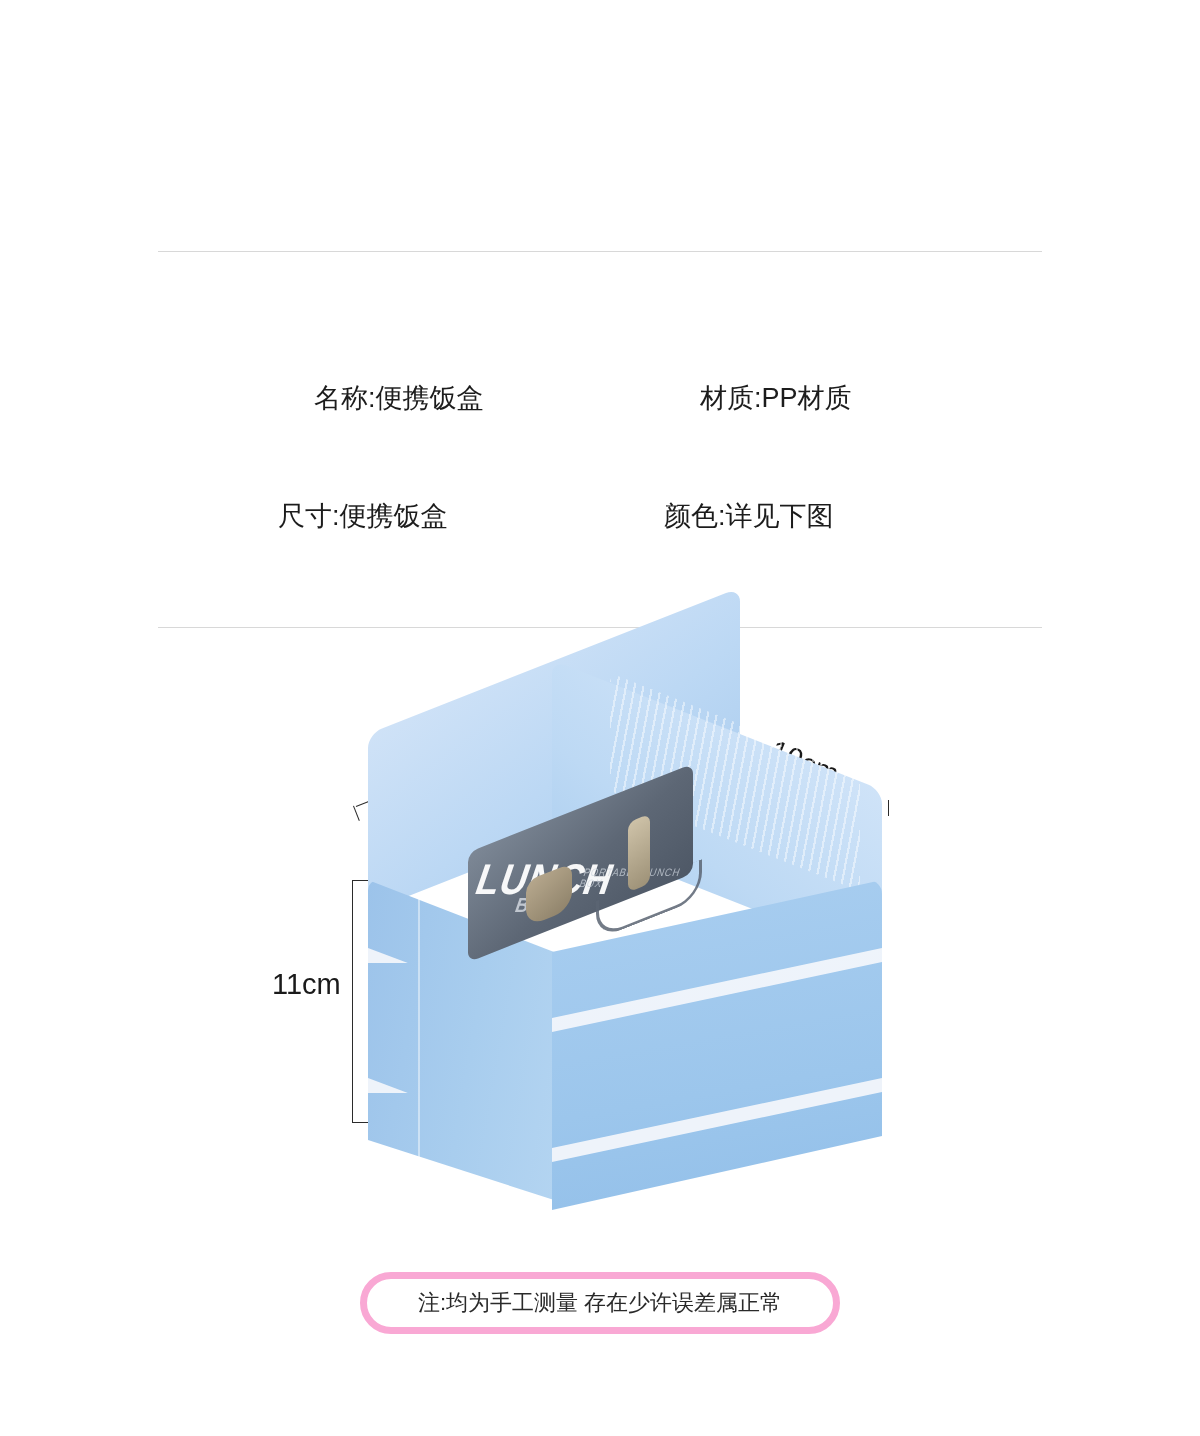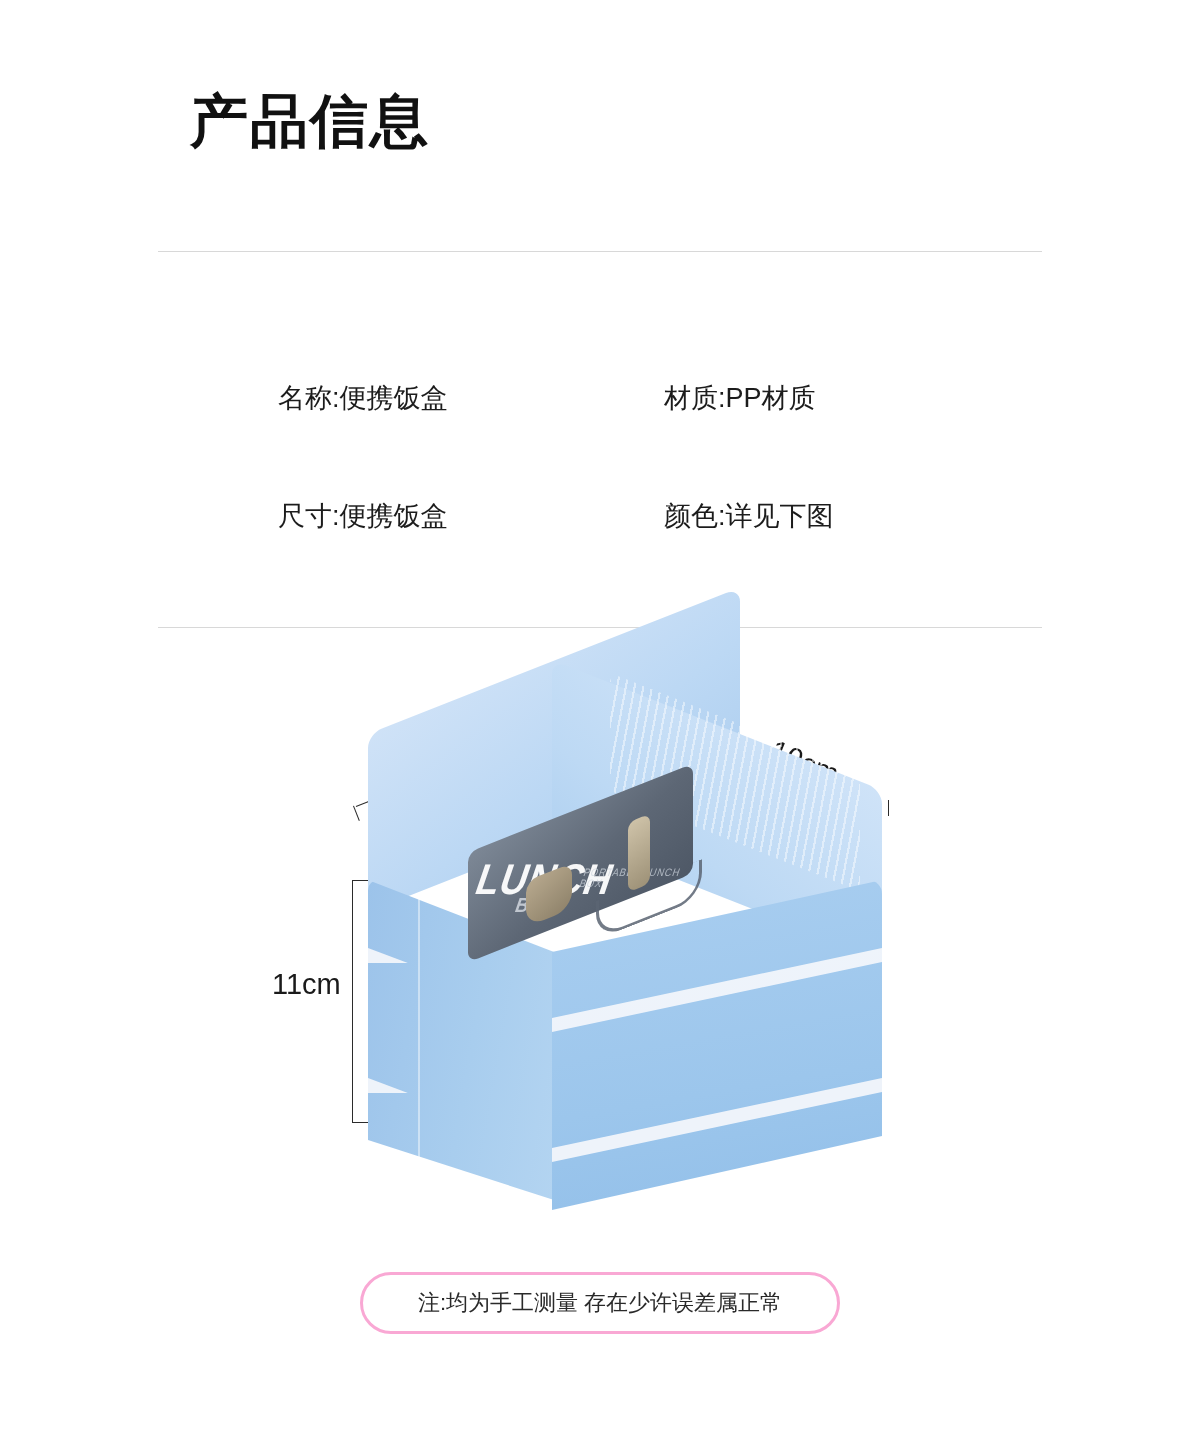--- a/index.html
+++ b/index.html
@@ -61,21 +61,21 @@
     top: 340px;
     width: 884px;
     height: 250px;
   }
   .spec-cell {
     position: absolute;
     font-size: 27px;
     color: #1c1c1c;
     white-space: nowrap;
   }
-  .spec-r0 { top: 40px; }
+  .spec-r0 { top: 40px; margin-left: 36px; }
   .spec-r1 { top: 158px; }
   .spec-c0 { left: 120px; }
   .spec-c1 { left: 506px; }
 
   
   .dim {
     position: absolute;
     font-size: 29px;
     color: #1a1a1a;
     white-space: nowrap;
@@ -336,36 +336,35 @@
     background: rgba(255,255,255,0.45);
   }
 
   
   .note {
     position: absolute;
     left: 360px;
     top: 1272px;
     width: 480px;
     height: 62px;
-    border: 3px solid #f9a8d4;
+    border: 7px solid #f9a8d4;
     border-radius: 31px;
     display: flex;
     align-items: center;
     justify-content: center;
     font-size: 22px;
     color: #2a2a2a;
     box-sizing: border-box;
     background: #ffffff;
   }
 </style>
 </head>
 <body>
 
 <div class="header">
-  <div class="title-cn">产品信息</div>
 </div>
 
 <div class="rule rule-top"></div>
 
 <div class="specs">
   <div class="spec-cell spec-r0 spec-c0">名称:便携饭盒</div>
   <div class="spec-cell spec-r0 spec-c1">材质:PP材质</div>
   <div class="spec-cell spec-r1 spec-c0">尺寸:便携饭盒</div>
   <div class="spec-cell spec-r1 spec-c1">颜色:详见下图</div>
 </div>

